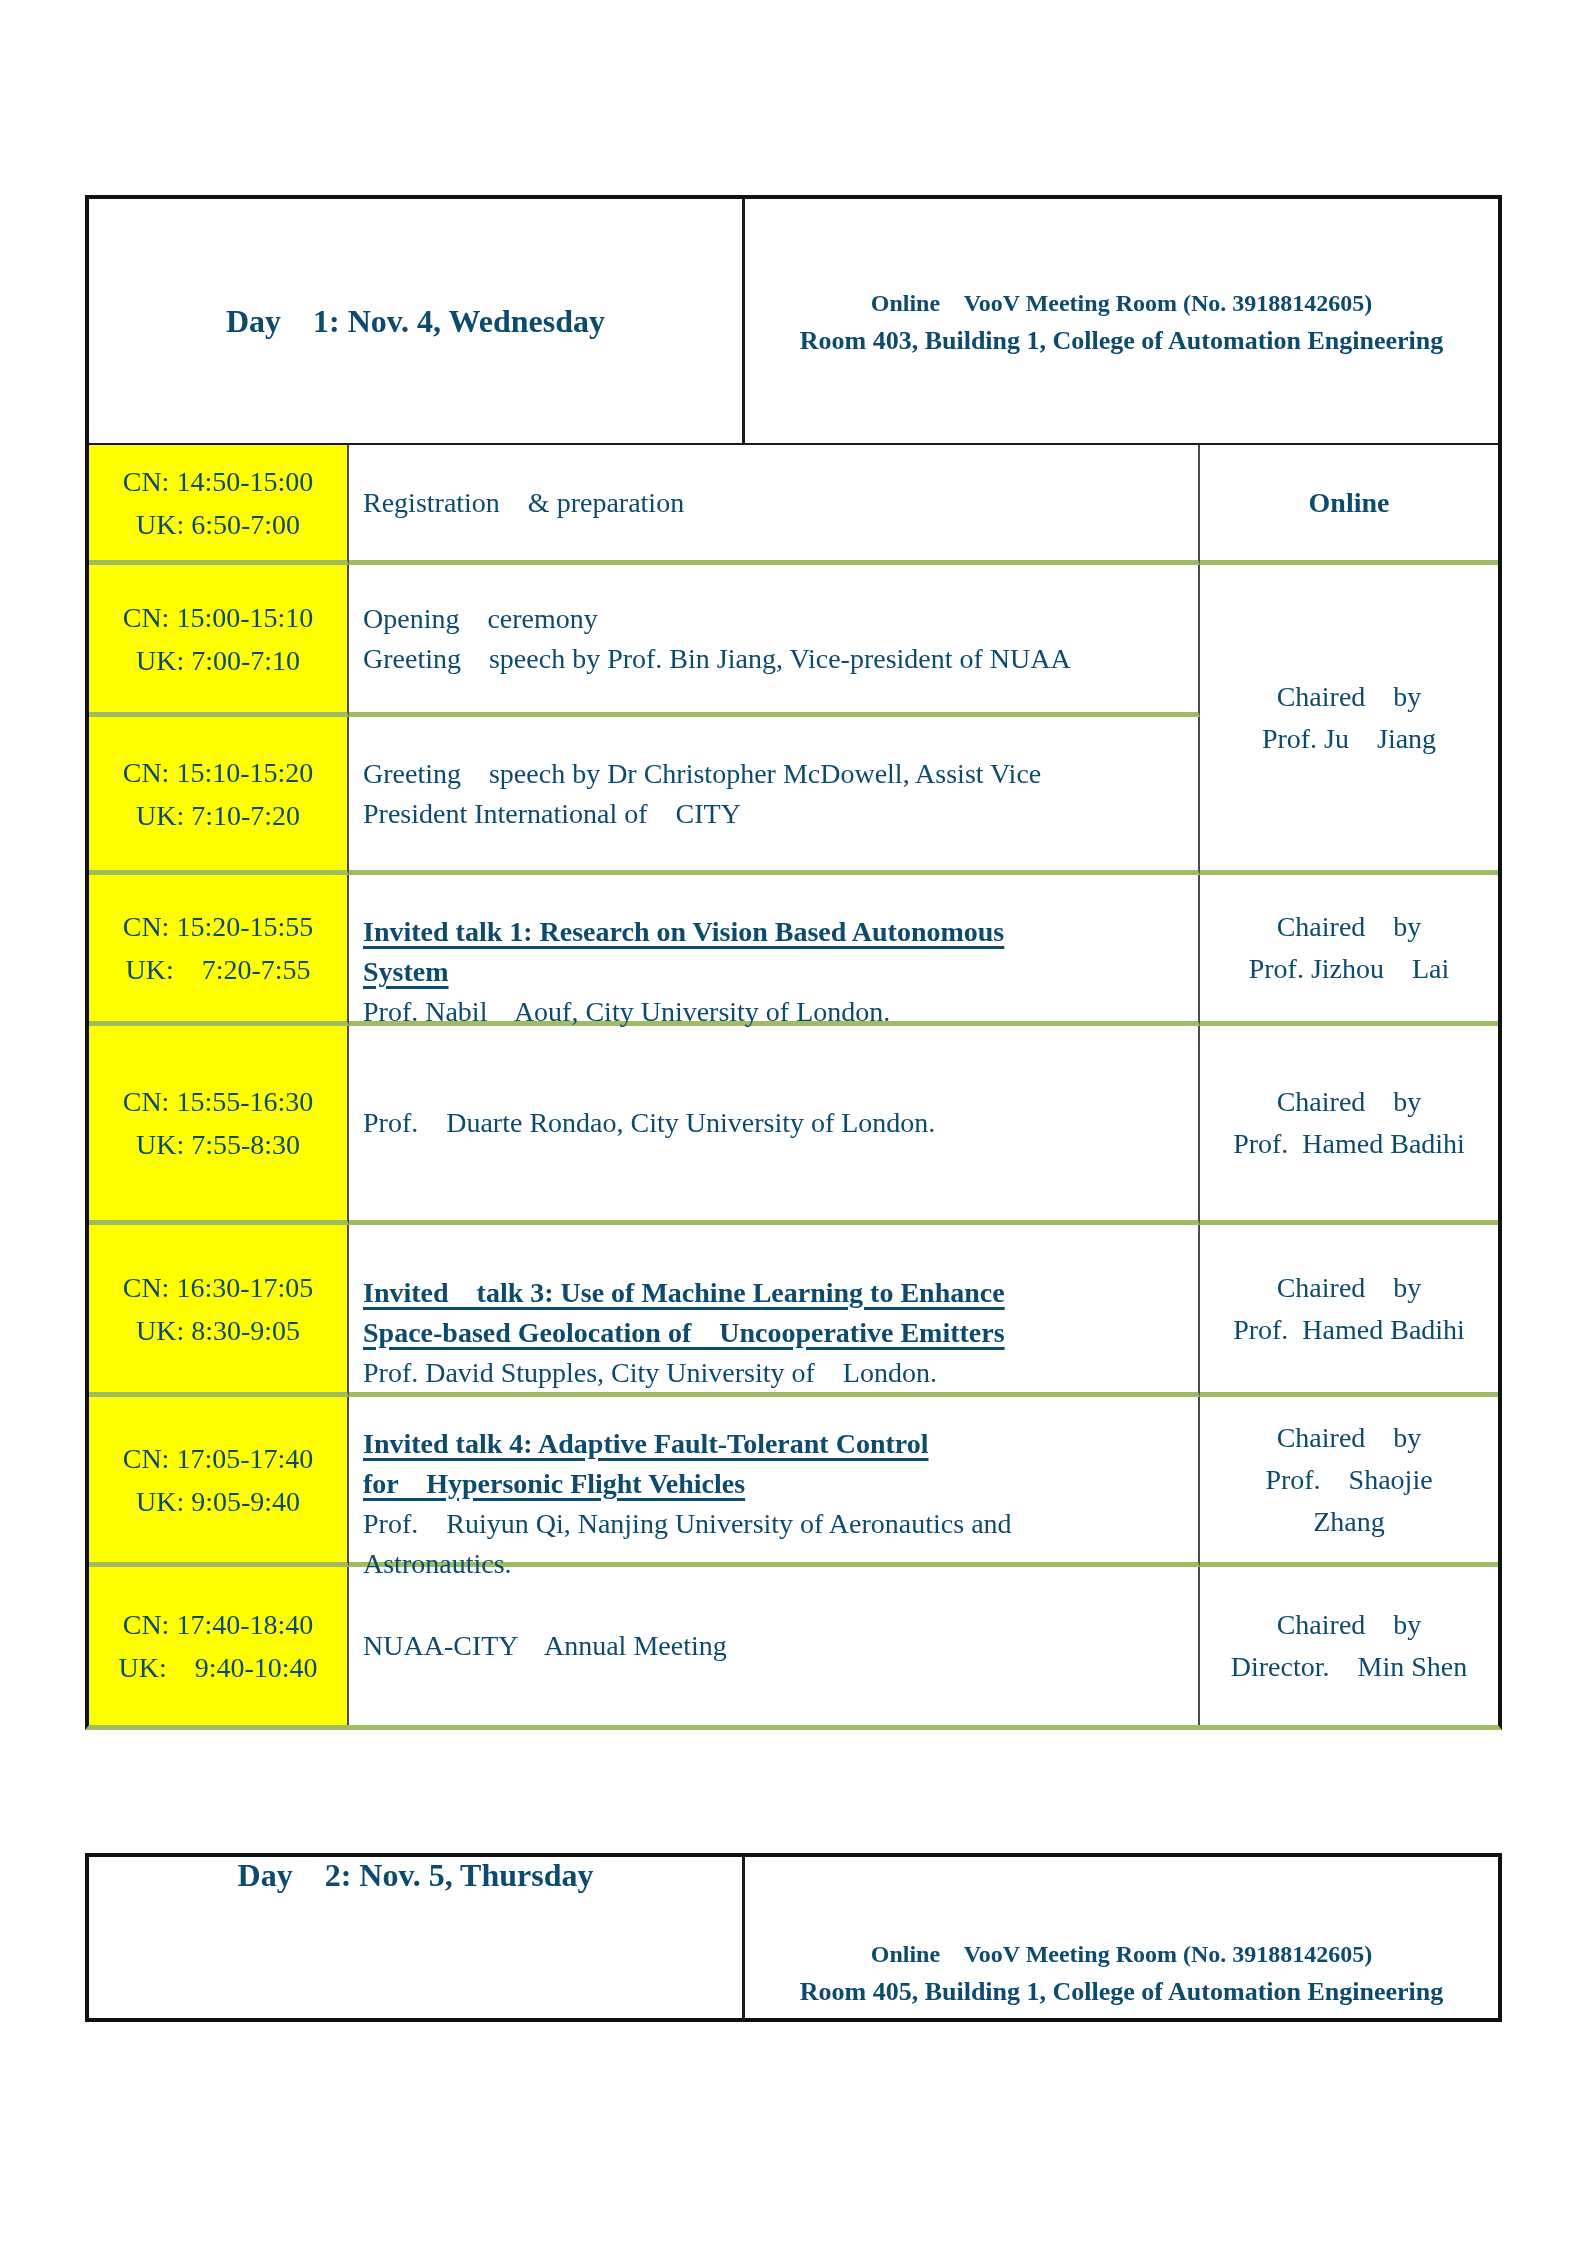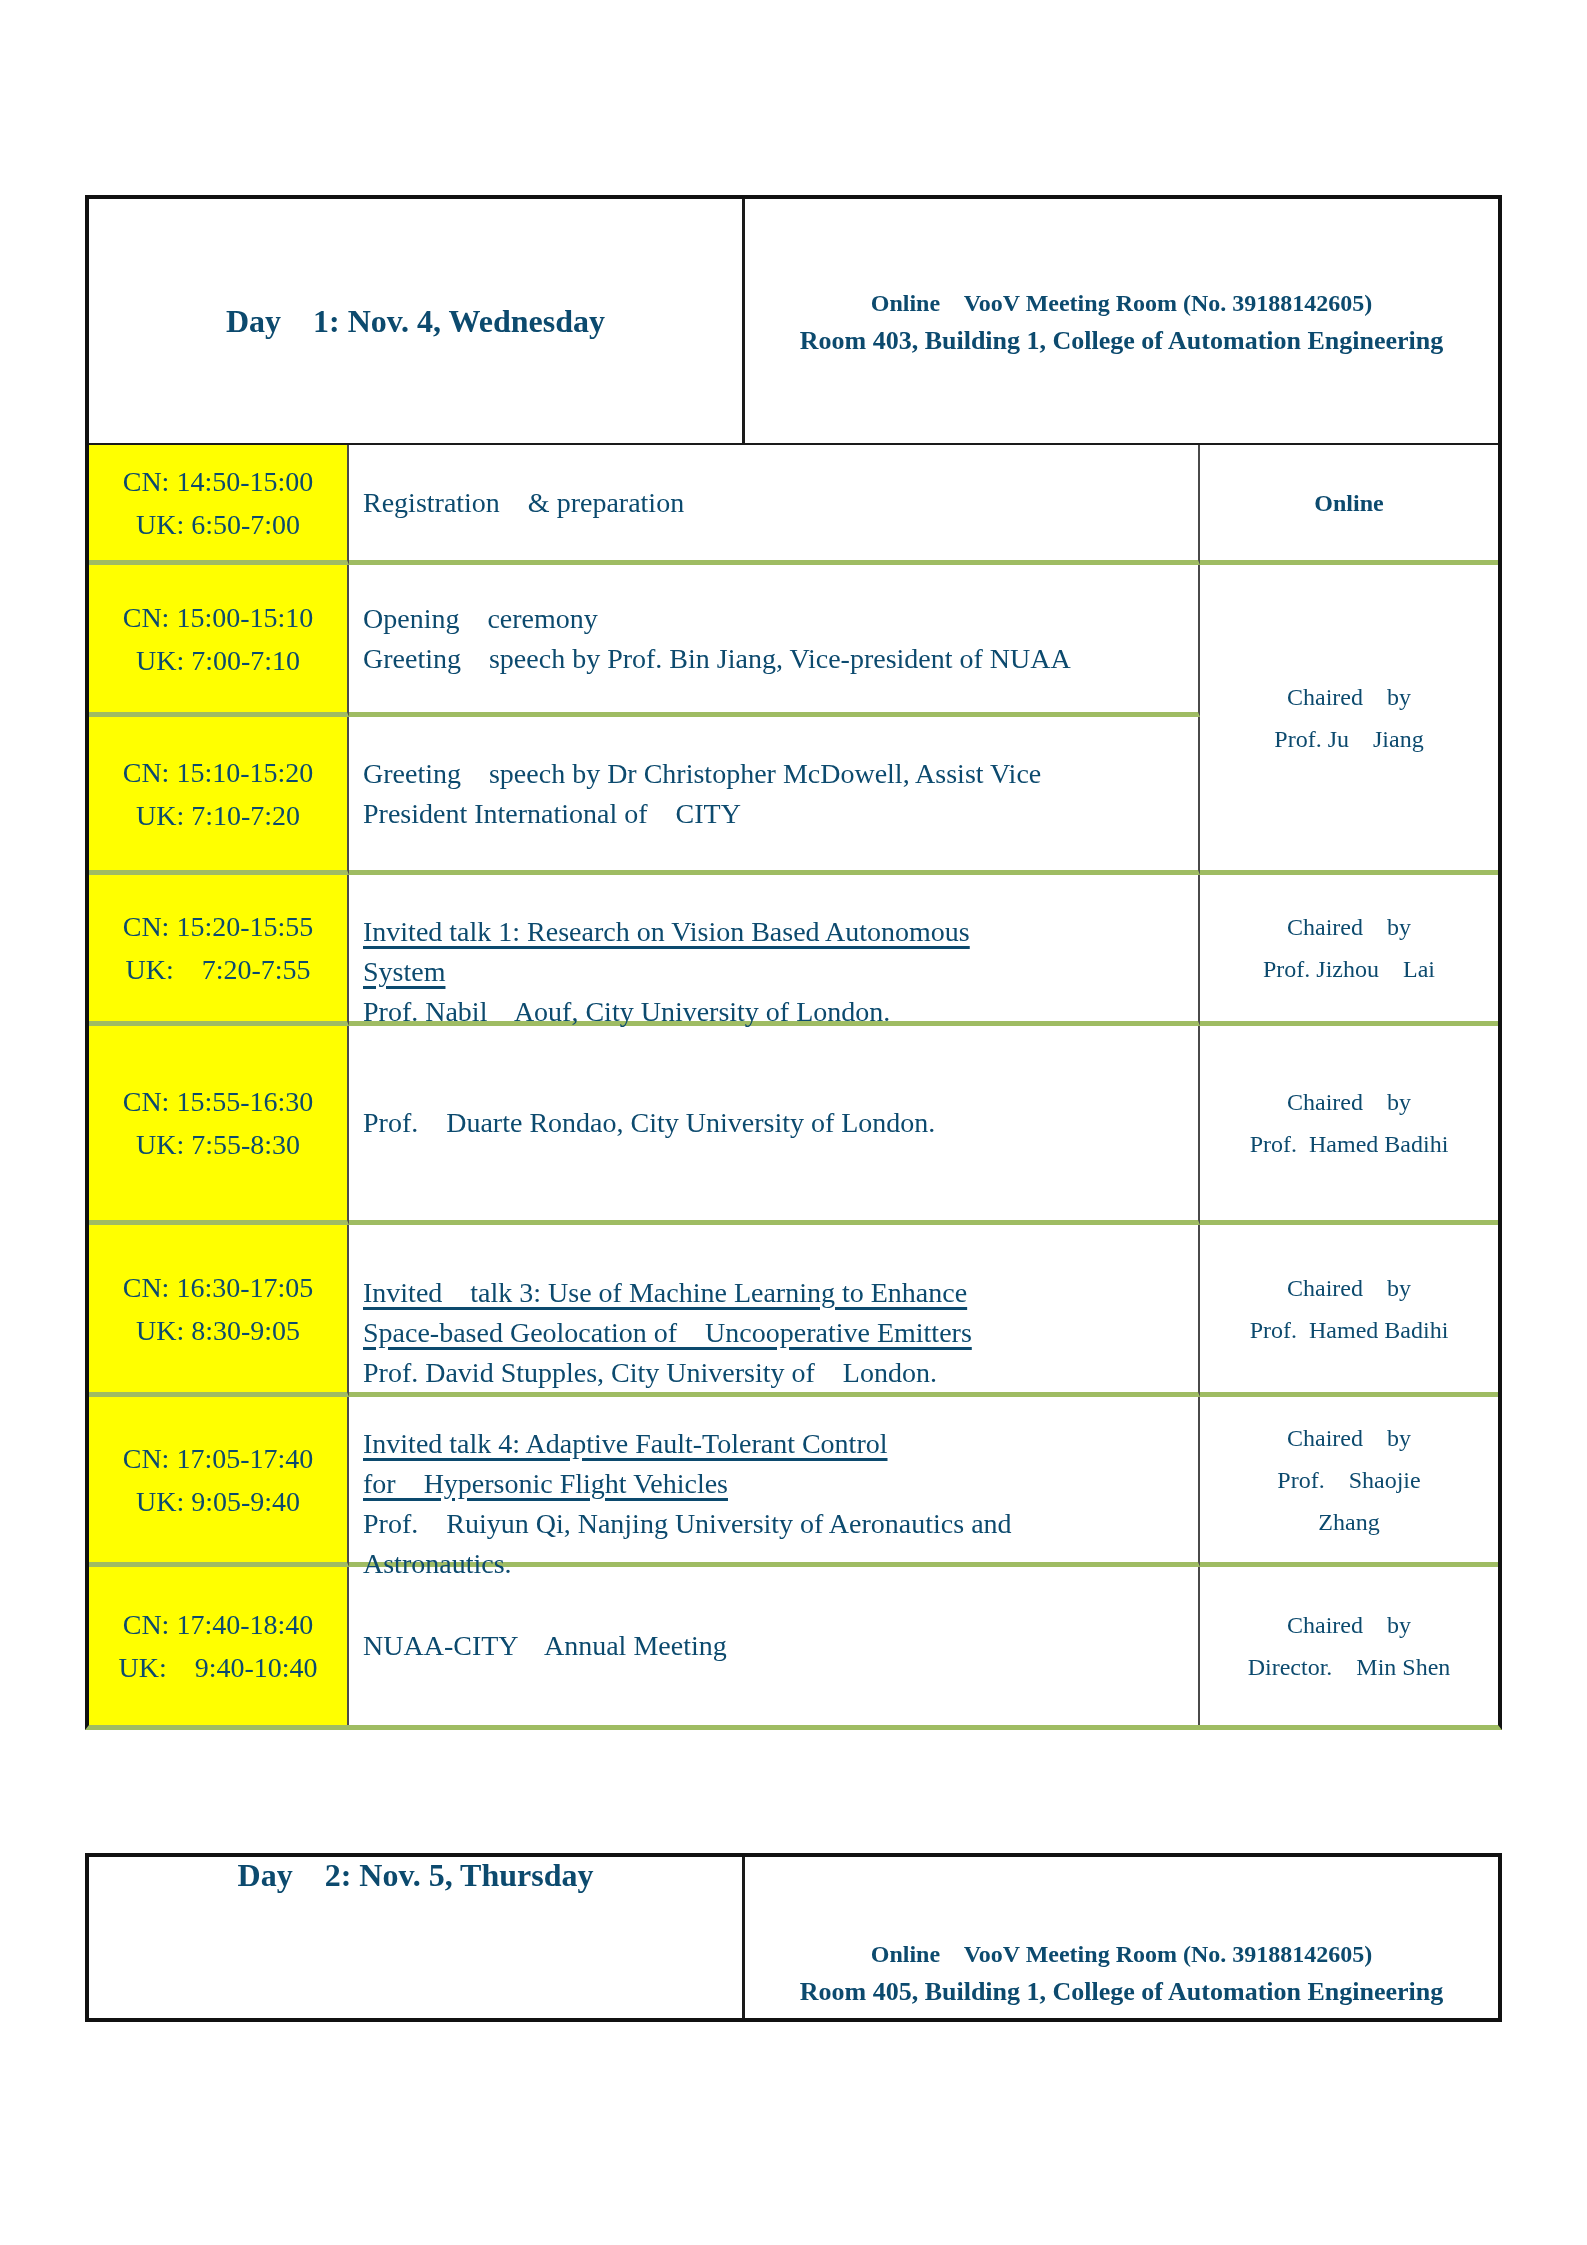--- a/index.html
+++ b/index.html
@@ -58,25 +58,25 @@
     flex-direction:column;justify-content:center;align-items:flex-start;
     padding:6px 6px 6px 14px;
     border-right:2px solid var(--thin);
     border-bottom:5px solid var(--green);
     font-size:28px;line-height:40px;
   }
   .chair{
     grid-column:3;
     align-items:center;justify-content:center;text-align:center;
     border-bottom:5px solid var(--green);
-    font-size:24px;line-height:42px;
+    font-size:28px;line-height:42px;
   }
   .noline{border-bottom:none;}
   .talk-title{
-    font-weight:normal;
+    font-weight:bold;
     text-decoration:underline;
     text-decoration-thickness:3px;
     text-underline-offset:5px;
     margin-top:48px;
   }
   .talk-title:empty{display:none;}
   .online-label{font-weight:bold;}
   
   .tbl2{
     position:absolute;left:85px;top:1853px;width:1417px;height:169px;

